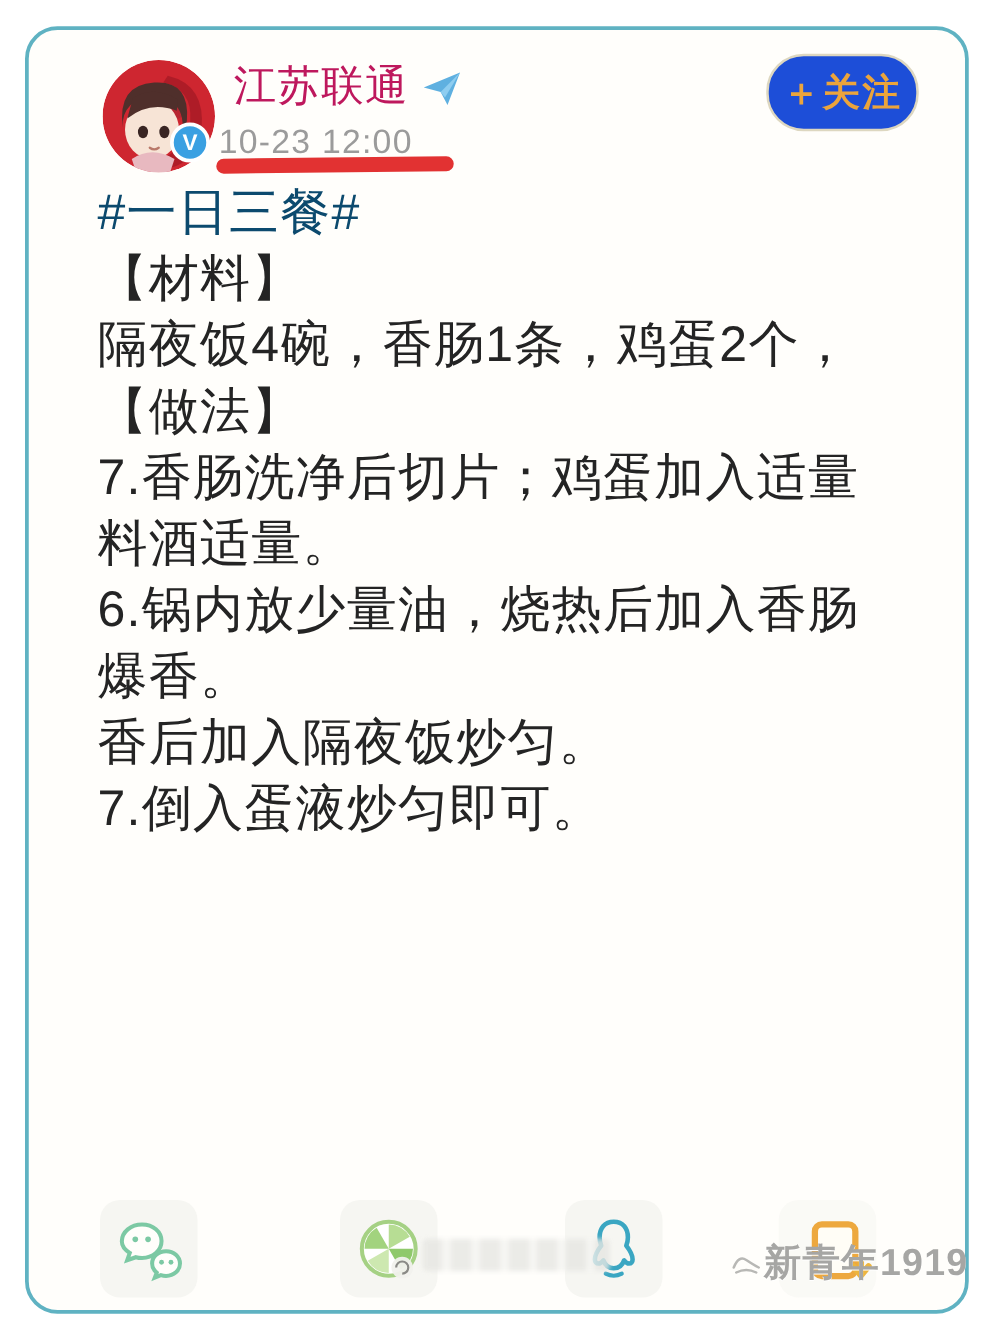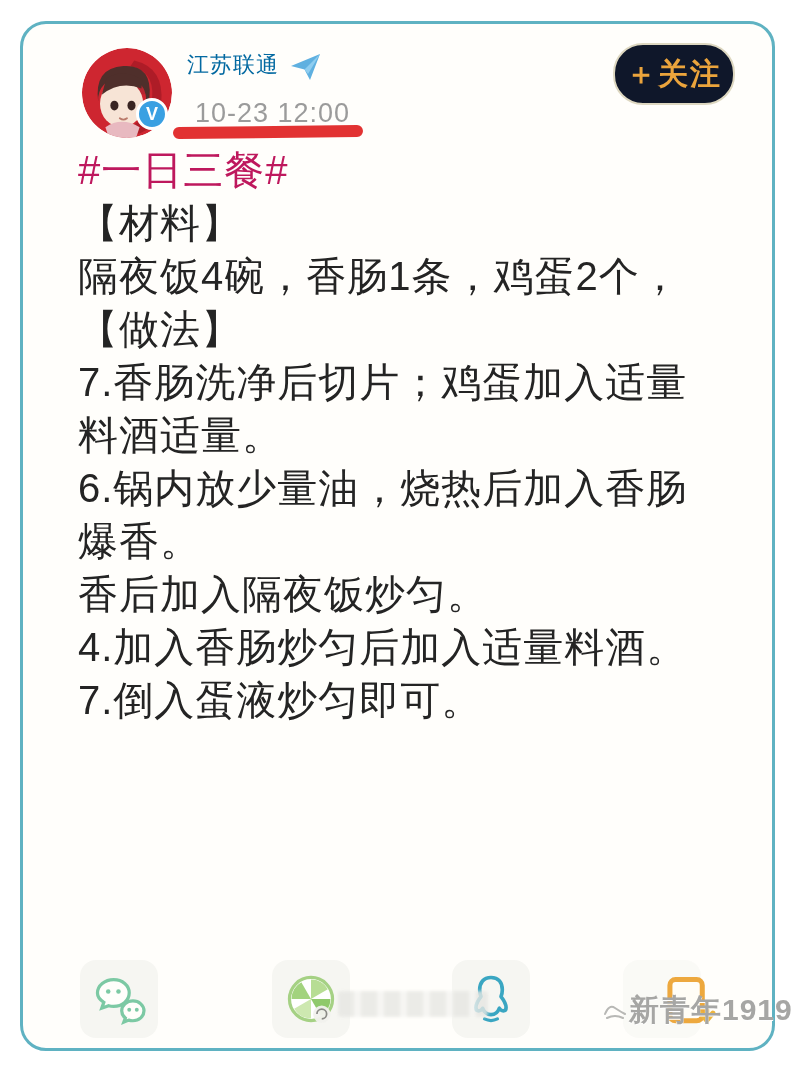--- a/index.html
+++ b/index.html
@@ -8,43 +8,43 @@
 
   .card{position:absolute;left:20px;top:21px;width:749px;height:1024px;
         border:3px solid #5fb2c2;border-radius:26px;background:#fffefb;}
 
   
   .avatar{position:absolute;left:59px;top:24px;width:90px;height:90px;border-radius:50%;overflow:hidden;}
   .badge{position:absolute;left:113px;top:74px;width:32px;height:32px;border-radius:50%;
          background:#3aa0e2;border:3px solid #ffffff;color:#ffffff;font-weight:bold;font-size:18px;
          display:flex;align-items:center;justify-content:center;box-sizing:border-box;}
   .username-row{position:absolute;left:164px;top:22px;display:flex;align-items:center;gap:10px;}
-  .username{font-size:22px;color:#0369a1;font-weight:500;letter-spacing:1px;text-align:center;}
+  .username{font-size:34px;color:#be185d;font-weight:500;letter-spacing:1px;text-align:center;}
   .plane{width:34px;height:34px;margin-top:4px;}
-  .time-row{position:absolute;left:172px;top:74px;font-size:27px;color:#9b9b9b;letter-spacing:1px;
+  .time-row{position:absolute;left:152px;top:74px;font-size:27px;color:#9b9b9b;letter-spacing:1px;
             display:flex;gap:4px;white-space:nowrap;}
   .red-underline{position:absolute;left:150px;top:102px;width:190px;height:12px;background:#e02121;
                  border-radius:7px;transform:rotate(-0.6deg);opacity:.92;}
   .follow-btn{position:absolute;left:590px;top:19px;width:118px;height:58px;border-radius:30px;
-              background:#0f172a;border:2px solid #ddd7c0;color:#eba43c;font-size:30px;font-weight:600;
+              background:#1d4ed8;border:2px solid #ddd7c0;color:#eba43c;font-size:30px;font-weight:600;
               display:flex;align-items:center;justify-content:center;letter-spacing:2px;cursor:pointer;}
 
   
   .content{position:absolute;left:55px;top:120px;width:660px;}
   .line{height:53px;line-height:53px;font-size:40px;color:#242424;letter-spacing:1px;
         white-space:nowrap;font-weight:500;}
-  .line.hashtag{color:#be185d;cursor:pointer;}
+  .line.hashtag{color:#0c4a6e;cursor:pointer;}
 
   
   .tile{position:absolute;width:78px;height:78px;border-radius:16px;background:#f6f6f2;}
   .tile svg{position:absolute;left:11px;top:11px;}
   .faint-watermark{position:absolute;left:315px;top:967px;width:150px;height:26px;border-radius:4px;
                    background:repeating-linear-gradient(90deg,#e7e7e3 0 16px,#f4f4f1 16px 23px);
                    filter:blur(1.5px);opacity:.8;}
-  .share-mark{position:absolute;left:578px;top:948px;width:200px;height:70px;}
+  .share-mark{position:absolute;left:560px;top:948px;width:200px;height:70px;}
   .share-mark svg.share-ic{position:absolute;left:60px;top:2px;}
   .share-mark svg.squiggle{position:absolute;left:0px;top:24px;}
   .wm-text{position:absolute;left:28px;top:18px;font-size:30px;font-weight:bold;color:#a6a6a4;
            letter-spacing:1px;text-shadow:0 1px 0 #ffffff;white-space:nowrap;}
 </style>
 </head>
 <body>
 
 <div class="stage">
   <div class="card">
@@ -83,21 +83,20 @@
     <div class="content">
       <div class="line hashtag">#一日三餐#</div>
       <div class="line">【材料】</div>
       <div class="line">隔夜饭4碗，香肠1条，鸡蛋2个，</div>
       <div class="line">【做法】</div>
       <div class="line">7.香肠洗净后切片；鸡蛋加入适量</div>
       <div class="line">料酒适量。</div>
       <div class="line">6.锅内放少量油，烧热后加入香肠</div>
       <div class="line">爆香。</div>
       <div class="line">香后加入隔夜饭炒匀。</div>
-      <div class="line">4.加入香肠炒匀后加入适量料酒。</div>
       <div class="line">7.倒入蛋液炒匀即可。</div>
     </div>
 
     <div class="tile" style="left:57px;top:936px;">
       <svg width="56" height="56" viewBox="0 0 52 52">
         <path d="M6 20.5 C6 13.5 12.8 8 21 8 c8.2 0 14.5 5.3 14.5 12.3 0 7 -6.3 12.6 -14.5 12.6 -1.6 0 -3.2 -0.2 -4.6 -0.6 L10 34.5 l1.9 -5.4 C8.3 26.9 6 23.9 6 20.5 Z" fill="#fffefb" stroke="#7cc9a4" stroke-width="3"></path>
         <path d="M28.5 37 c0 -5.1 4.7 -9.2 10.4 -9.2 5.7 0 10.3 4.1 10.3 9.2 0 5.1 -4.6 9.2 -10.3 9.2 -1.4 0 -2.7 -0.2 -3.9 -0.6 L30.5 47.5 l1.4 -3.8 c-2.1 -1.6 -3.4 -4 -3.4 -6.7 Z" fill="#fffefb" stroke="#7cc9a4" stroke-width="3"></path>
         <circle cx="16" cy="19" r="2.1" fill="#7cc9a4"></circle>
         <circle cx="25.5" cy="19" r="2.1" fill="#7cc9a4"></circle>
         <circle cx="35.5" cy="36" r="1.8" fill="#7cc9a4"></circle>

